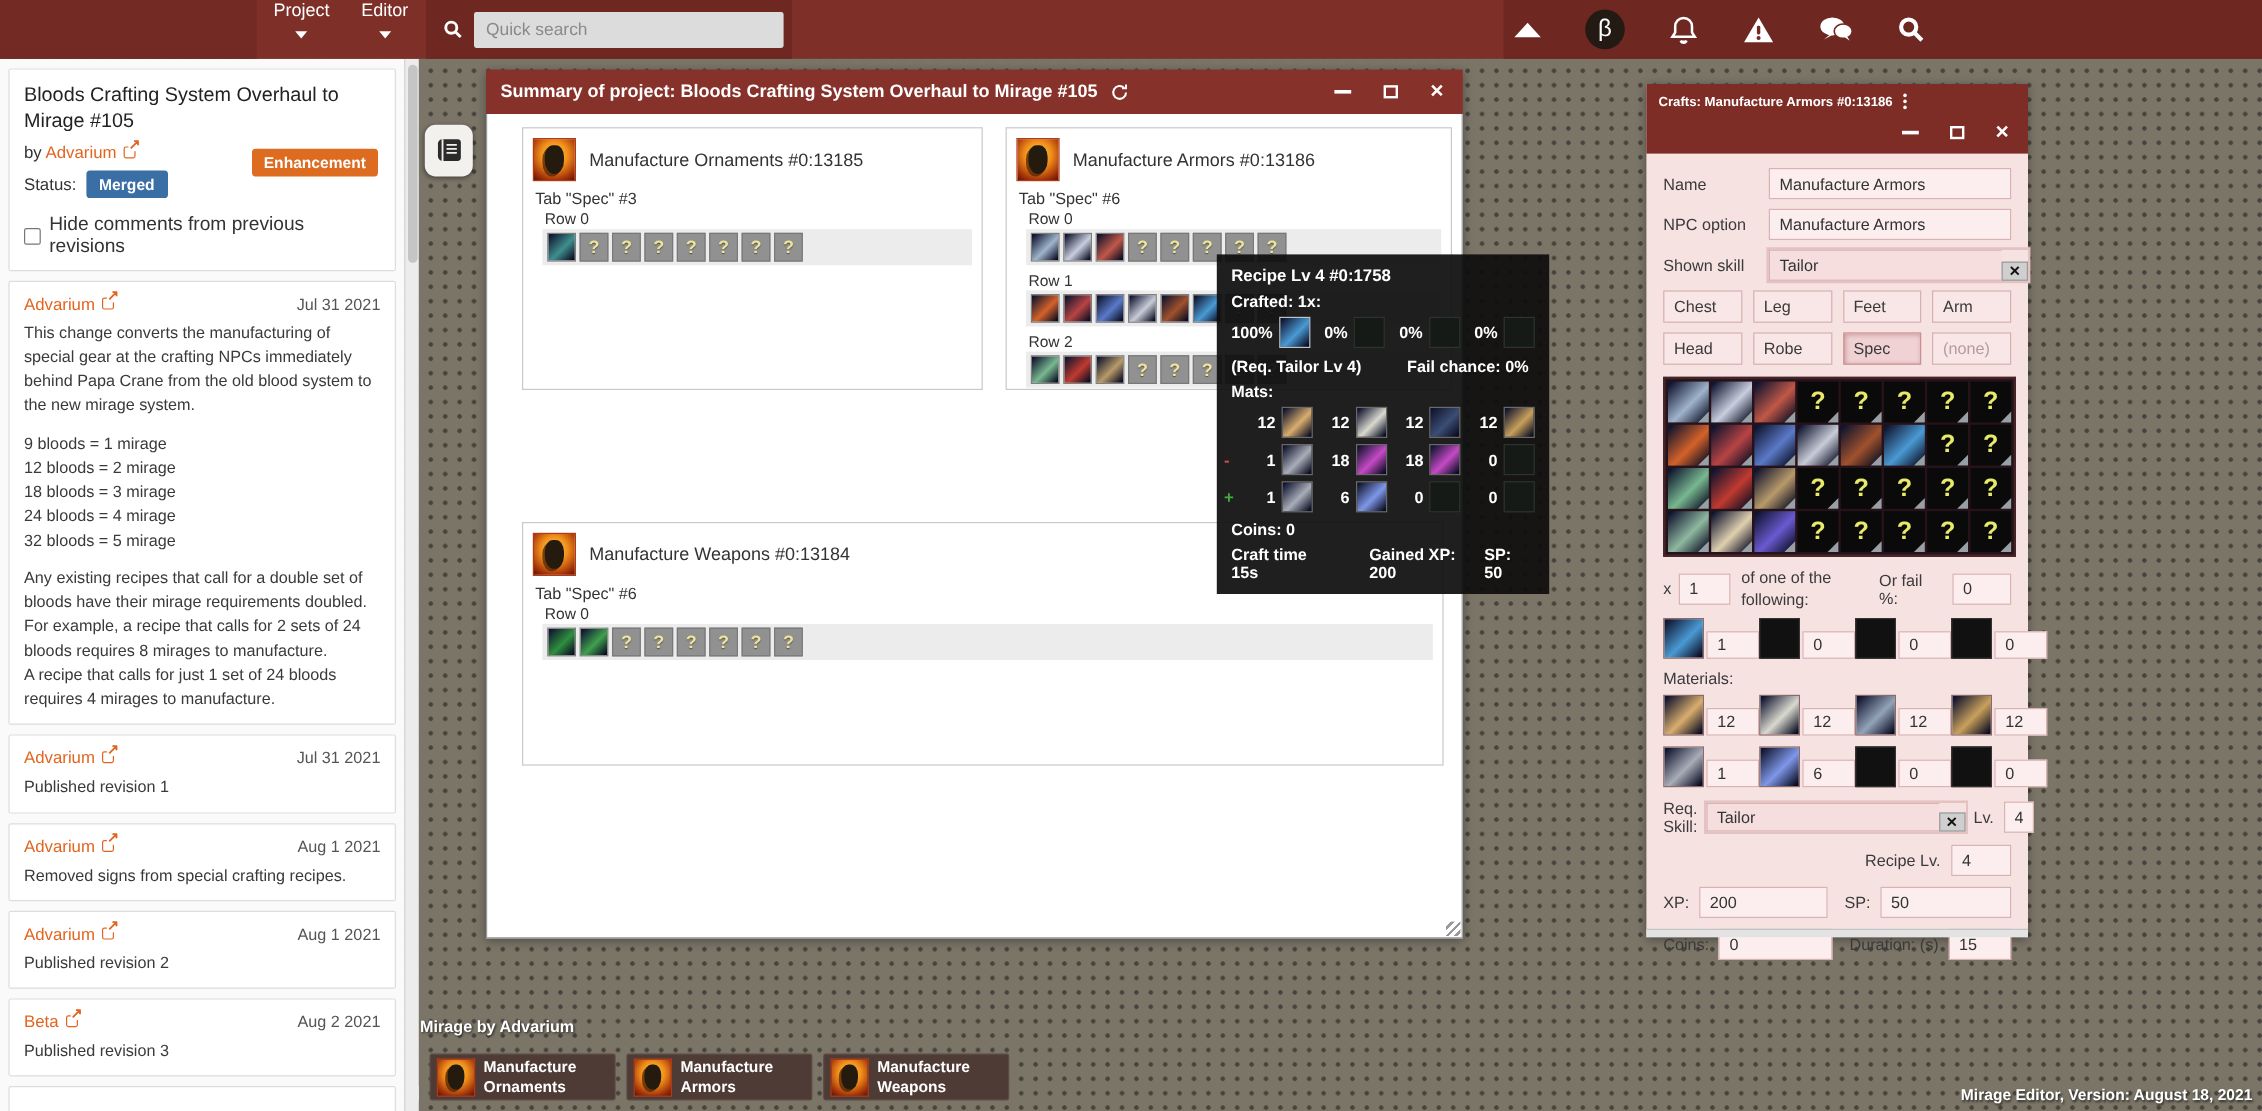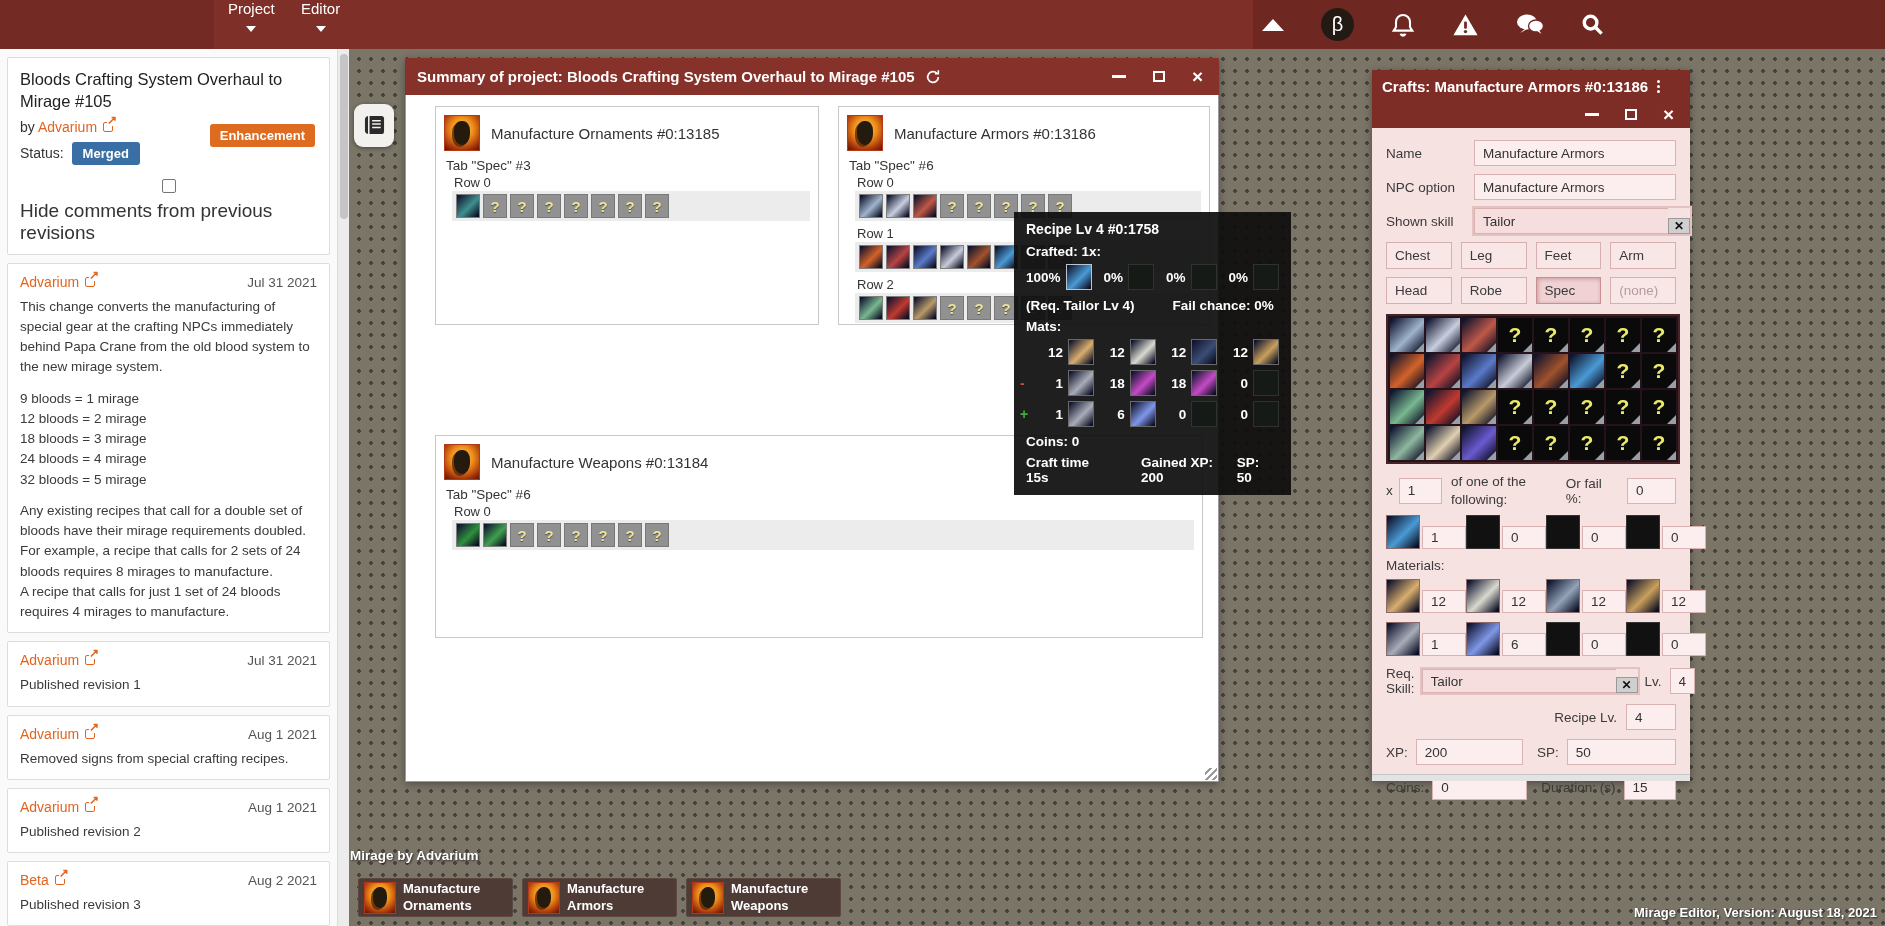--- a/index.html
+++ b/index.html
@@ -42,21 +42,21 @@
   .lnk { color:#e2641f; cursor:pointer; }
   .ext { display:inline-block; position:relative; width:10px; height:10px; border:1.5px solid currentColor;
     border-radius:2px; margin-left:6px; }
   .ext i { position:absolute; top:-9px; right:-5px; font-size:12px; font-style:normal; font-weight:bold;
     background:#fff; line-height:1; }
   .status-row { margin-top:7px; font-size:14px; color:#333; display:flex; align-items:center; gap:8px; }
   .badge-merged { background:#3a6fa5; color:#fff; font-size:13px; font-weight:bold; padding:4px 11px; border-radius:3px; }
   .badge-green { display:inline-block; background:#d9efd9; color:#2f7d32; border:1px solid #b5dcb5;
     font-size:13.5px; padding:5px 11px; border-radius:3px; }
   .plus-row { margin-top:12px; }
-  .hide-row { margin-top:14px; font-size:19px; color:#333; display:flex; align-items:center; gap:7px; cursor:pointer;flex-direction:column; }
+  .hide-row { margin-top:14px; font-size:16px; color:#333; display:flex; align-items:center; gap:7px; cursor:pointer; }
   .cb { width:14px; height:14px; border:1.5px solid #767676; border-radius:2px; background:#fff; flex:0 0 auto; }
   .c-head { display:flex; justify-content:space-between; align-items:baseline; font-size:14px; }
   .c-date { color:#555; font-size:13.5px; }
   .c-body { margin-top:7px; font-size:13.5px; color:#3a3a3a; line-height:1.5; }
   .c-body .gap { height:11px; }
   .side-scroll { position:absolute; left:337px; top:49px; width:12px; height:877px; background:#ececec;
     border-left:1px solid #dcdcdc; z-index:6; }
   .side-thumb { position:absolute; left:2px; top:5px; width:8px; height:165px; background:#c5c5c5; border-radius:4px; }
 
   
@@ -114,21 +114,21 @@
   .tt-mat-cell { display:flex; align-items:center; gap:5px; width:60px; justify-content:flex-end; }
   .tt .coins { margin:7px 0 6px; }
   .tt-foot { display:flex; }
   .tt-foot .xp { margin-left:28px; } .tt-foot .sp { margin-left:auto; padding-right:4px; }
 
   
   .cp { position:absolute; left:1372px; top:70px; width:318px; height:711px; background:#f7e2e2;
     z-index:20; box-shadow:0 2px 8px rgba(0,0,0,.35); }
   .cp-bar { height:58px; background:#7e2c26; color:#fff; }
   .cp-bar-r1 { display:flex; align-items:center; padding:8px 10px 0; }
-  .cp-bar-r1 .t { font-size:15px; font-weight:bold; }
+  .cp-bar-r1 .t { font-size:11px; font-weight:bold; }
   .kebab { margin-left:9px; display:flex; flex-direction:column; gap:2px; cursor:pointer; }
   .kebab i { width:3px; height:3px; border-radius:50%; background:#fff; }
   .cp-bar-r2 { display:flex; justify-content:flex-end; align-items:center; gap:26px; padding:10px 16px 0; }
   .cp-body { padding:12px 14px 0; }
   .f-row { display:flex; align-items:center; margin-bottom:8px; }
   .f-row > label { width:88px; font-size:13.5px; color:#3a3a3a; flex:0 0 auto; }
   .pin { height:26px; background:#fceeee; border:1px solid #d9b2b2; padding:0 8px; font-size:13.5px;
     color:#333; font-family:"Liberation Sans",sans-serif; outline:none; min-width:0; }
   .f-row .grow { flex:1; }
   .x-wrap { flex:1; display:flex; align-items:flex-end; box-shadow:0 0 0 2px #e4c2c2; }
@@ -191,20 +191,27 @@
     <div class="nav-seg seg-left"></div>
     <div class="nav-seg seg-right"></div>
     <div class="nav-item" style="left:228px">
       <span>Project</span>
       <span class="caret"></span>
     </div>
     <div class="nav-item" style="left:301px">
       <span>Editor</span>
       <span class="caret"></span>
     </div>
+    <div class="search-zone">
+      <svg class="nav-svg" width="17" height="17" viewBox="0 0 24 24" fill="none" stroke="#fff" stroke-width="3.4">
+          <circle cx="10" cy="10" r="6.5"></circle>
+          <line x1="15" y1="15" x2="21" y2="21"></line>
+        </svg>
+      <input type="text" placeholder="Quick search" style="">
+    </div>
     <div class="nav-icons">
       <span class="tri-up"></span>
       <span class="beta-circle">β</span>
       <svg class="nav-svg" width="24" height="26" viewBox="0 0 24 26" fill="none" stroke="#fff" stroke-width="2.1">
           <path d="M12 3a7 7 0 0 0-7 7v5l-2.3 3.6h18.6L19 15v-5a7 7 0 0 0-7-7z"></path>
           <path d="M9.6 21.8a2.5 2.5 0 0 0 4.8 0" fill="#fff"></path>
         </svg>
       <svg class="nav-svg" width="27" height="24" viewBox="0 0 27 24">
           <path d="M13.5 1.5 25.6 22.3H1.4Z" fill="#fff"></path>
           <rect x="12.1" y="8.5" width="2.8" height="7.2" rx="1.2" fill="#742a24"></rect>

